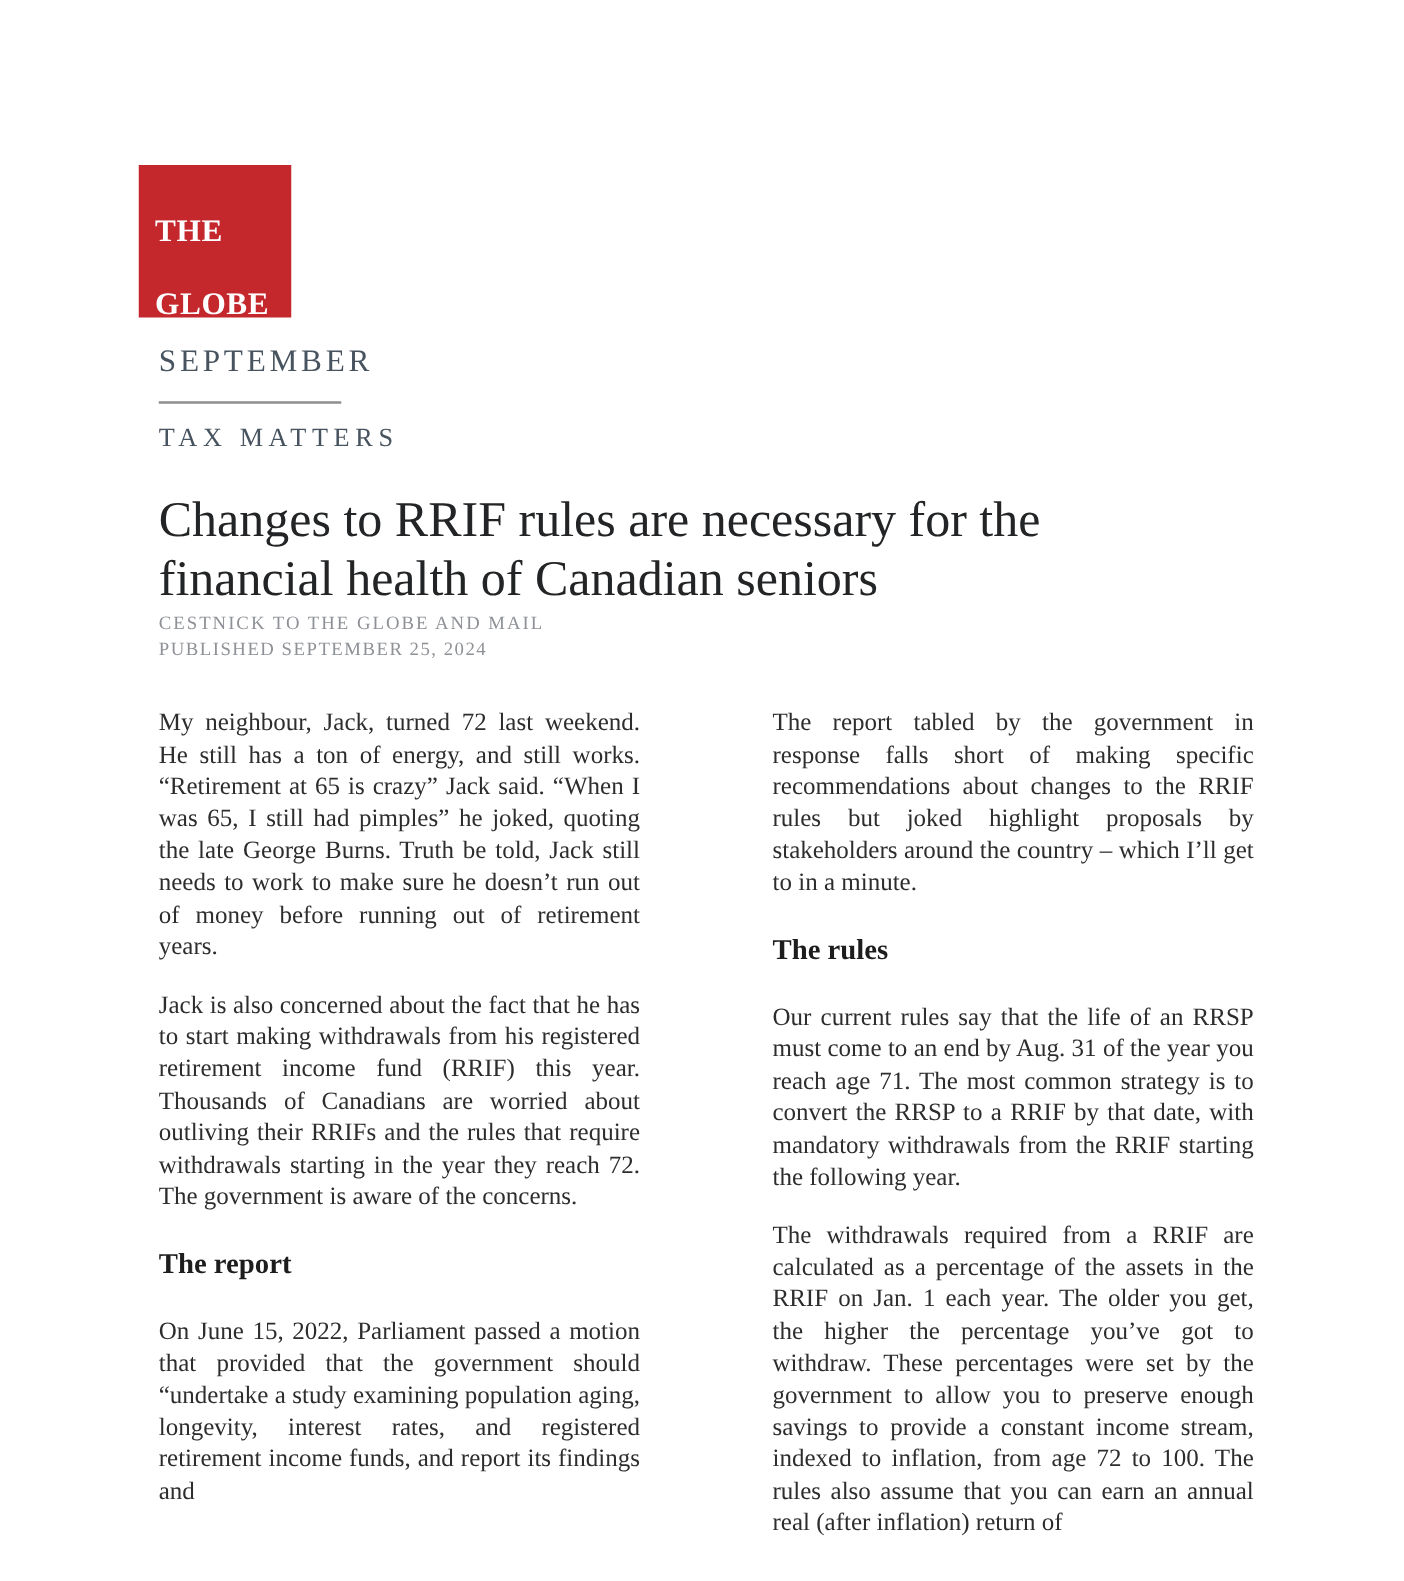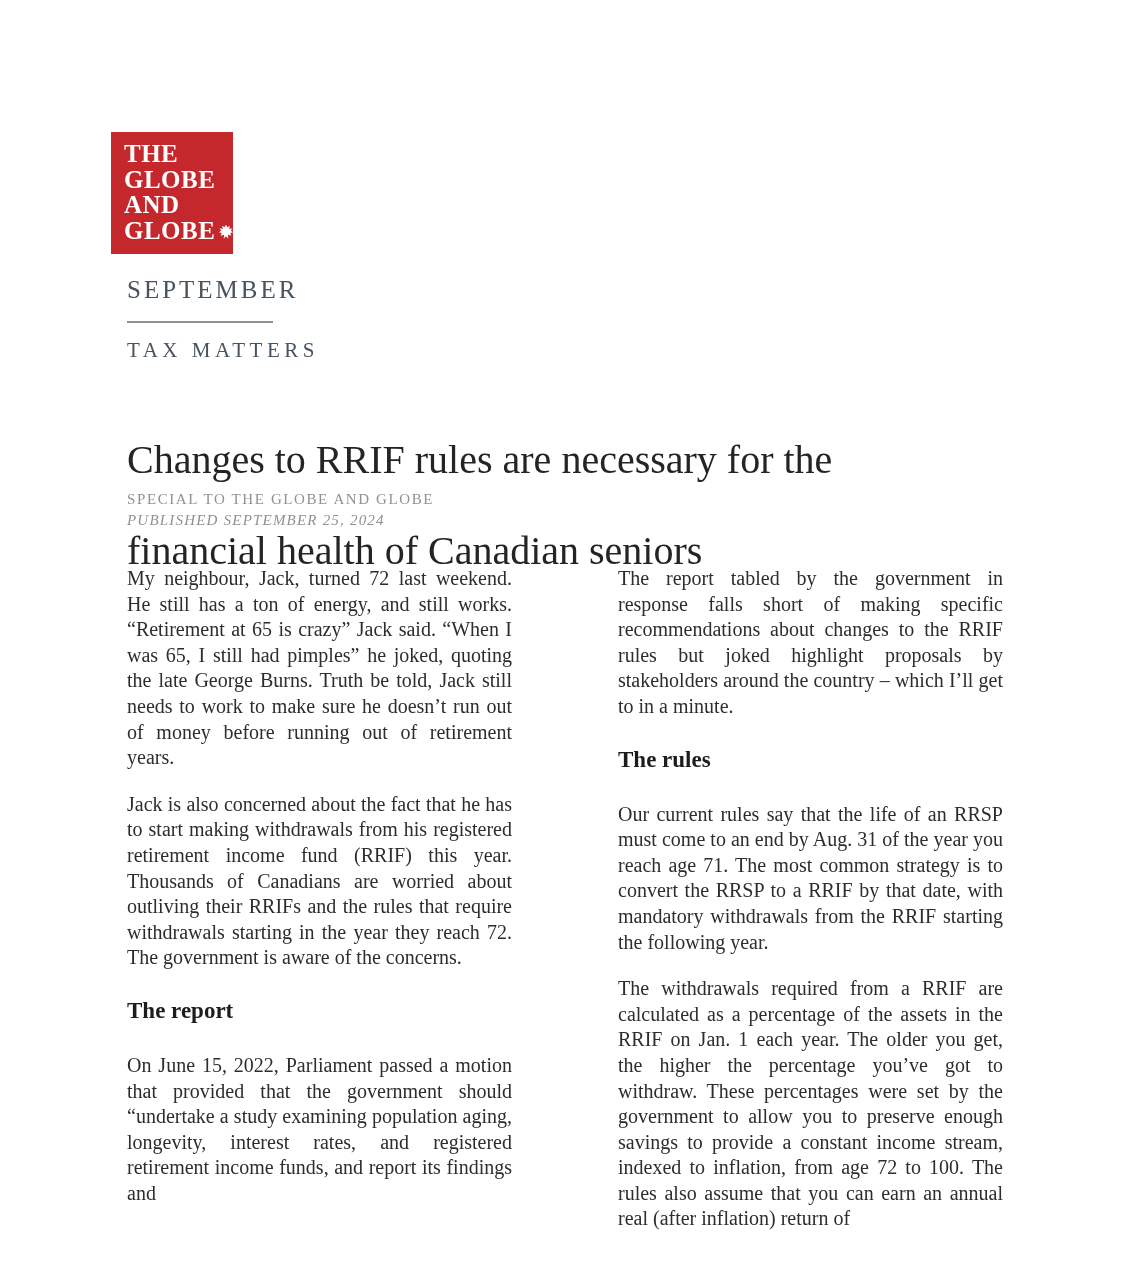--- a/index.html
+++ b/index.html
@@ -30,20 +30,21 @@
     background: var(--brand-red, #c4272c);
     padding: 9px 0 0 13px;
   }
   .logo-line {
     color: #ffffff;
     font-weight: bold;
     font-size: 25px;
     line-height: 25.5px;
     letter-spacing: 0.5px;
     white-space: nowrap;
+    margin-top: 32px;
   }
   .maple-leaf {
     display: inline-block;
     width: 16px; height: 16px;
     margin-left: 3px;
     vertical-align: -1px;
   }
   .byline {
     position: absolute;
     left: 127px; top: 276px;
@@ -67,35 +68,34 @@
   .headline {
     position: absolute;
     left: 127px; top: 392px;
     margin: 0;
     width: 920px;
     font-size: 40px;
     line-height: 47px;
     font-weight: normal;
     color: var(--headline-dark, #222426);
   }
-  .headline .hl-line { display: block; margin-top: 44px; }
+  .headline .hl-line { display: block; }
   .credit {
     position: absolute;
     left: 127px; top: 491px;
     font-size: 15px;
     letter-spacing: 1.6px;
     color: var(--meta-gray, #8e9196);
   }
   .published {
     position: absolute;
     left: 127px; top: 512px;
     font-size: 15px;
     letter-spacing: 1.2px;
     color: var(--meta-gray, #8e9196);
-    font-style: italic;
   }
   .content {
     position: absolute;
     left: 127px; top: 566px;
     width: 876px;
     display: flex;
     gap: 106px;
   }
   .col { width: 404px; }
   .col p {
@@ -133,21 +133,21 @@
 
   <div class="rule"></div>
 
   <div class="kicker">TAX MATTERS</div>
 
   <h1 class="headline">
     <span class="hl-line">Changes to RRIF rules are necessary for the</span>
     <span class="hl-line">financial health of Canadian seniors</span>
   </h1>
 
-  <div class="credit">SPECIAL TO THE GLOBE AND GLOBE</div>
+  <div class="credit">CESTNICK TO THE GLOBE AND MAIL</div>
   <div class="published">PUBLISHED SEPTEMBER 25, 2024</div>
 
   <div class="content">
     <div class="col">
         <p>My neighbour, Jack, turned 72 last weekend. He still has a ton of energy, and still works. “Retirement at 65 is crazy” Jack said. “When I was 65, I still had pimples” he joked, quoting the late George Burns. Truth be told, Jack still needs to work to make sure he doesn’t run out of money before running out of retirement years.</p>
         <p>Jack is also concerned about the fact that he has to start making withdrawals from his registered retirement income fund (RRIF) this year. Thousands of Canadians are worried about outliving their RRIFs and the rules that require withdrawals starting in the year they reach 72. The government is aware of the concerns.</p>
         <h2>The report</h2>
         <p>On June 15, 2022, Parliament passed a motion that provided that the government should “undertake a study examining population aging, longevity, interest rates, and registered retirement income funds, and report its findings and</p>
       </div>
     <div class="col">

